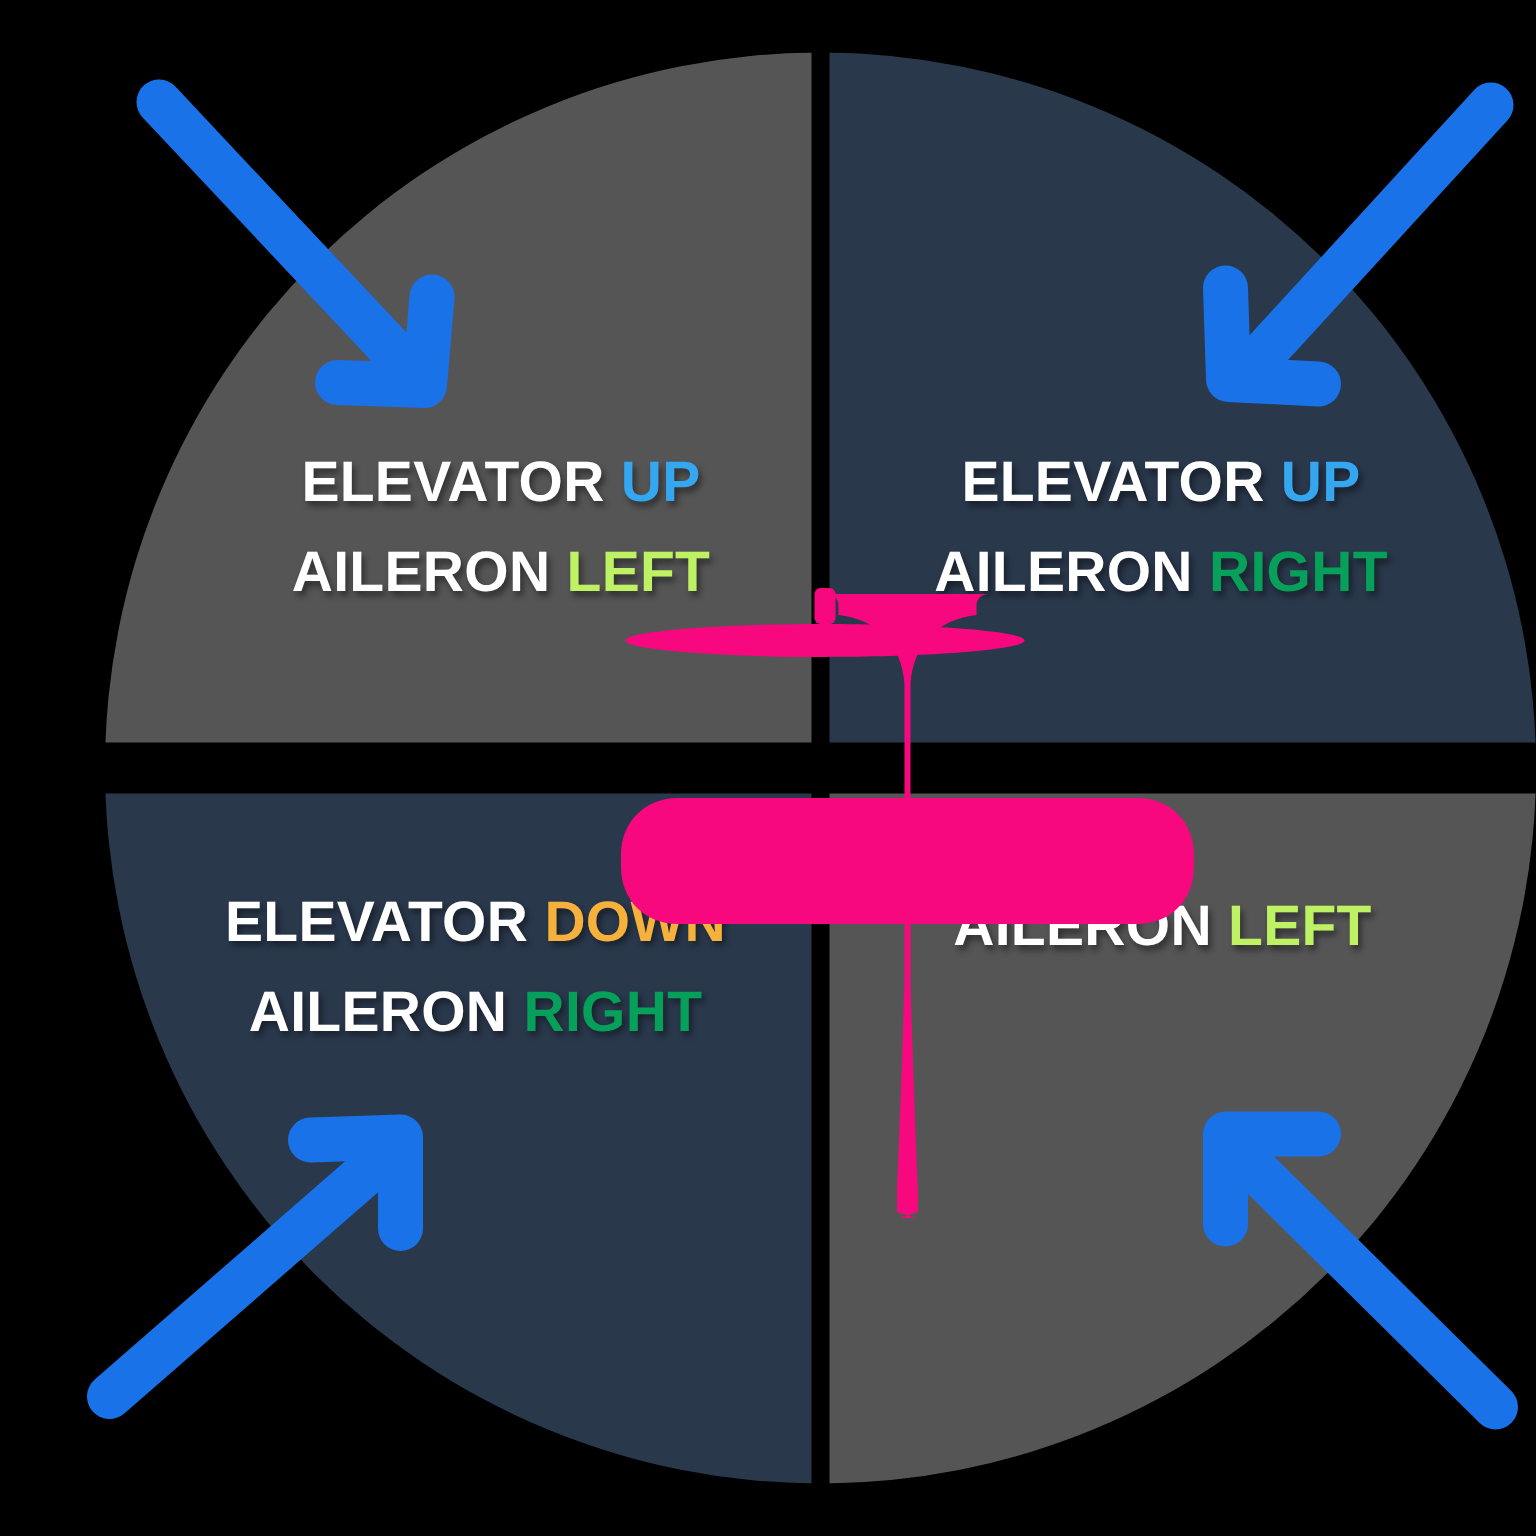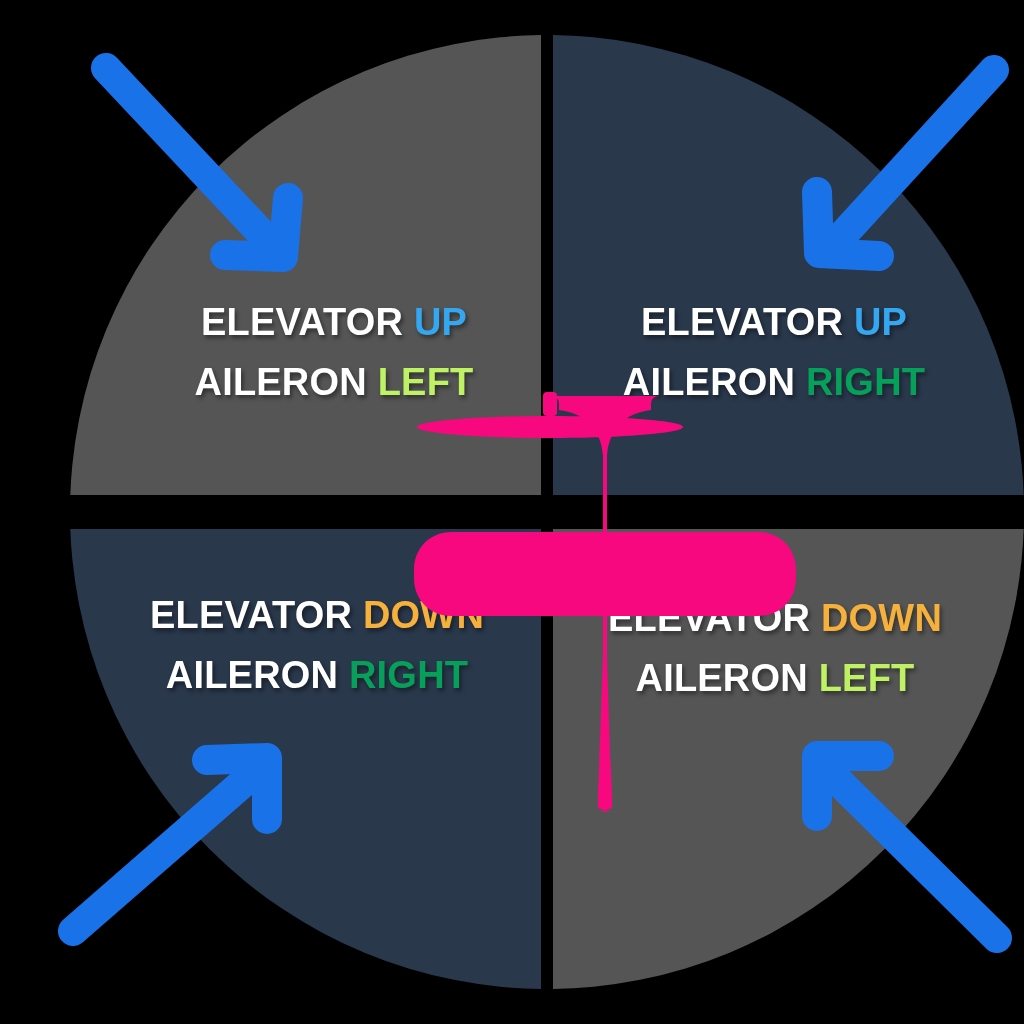--- a/index.html
+++ b/index.html
@@ -134,22 +134,20 @@
   </div>
 
   <div class="label-block" id="label-bl">
     <span class="label-line"><span>ELEVATOR</span>
       <span class="accent-down">DOWN</span></span>
     <span class="label-line"><span>AILERON</span>
       <span class="accent-right">RIGHT</span></span>
   </div>
 
   <div class="label-block" id="label-br">
-    <span class="label-line"><span>ELEVATOR</span>
-      <span class="accent-down">DOWN</span></span>
     <span class="label-line"><span>AILERON</span>
       <span class="accent-left">LEFT</span></span>
   </div>
 
   <svg class="arrow" id="arrow-tl" width="280" height="260" viewBox="0 0 280 260">
     <g stroke="#1A72E8" stroke-width="30" stroke-linecap="round" stroke-linejoin="round" fill="none">
       <line x1="21" y1="18" x2="192" y2="200"></line>
       <polyline points="140,205 198,207 203,148"></polyline>
     </g>
   </svg>

